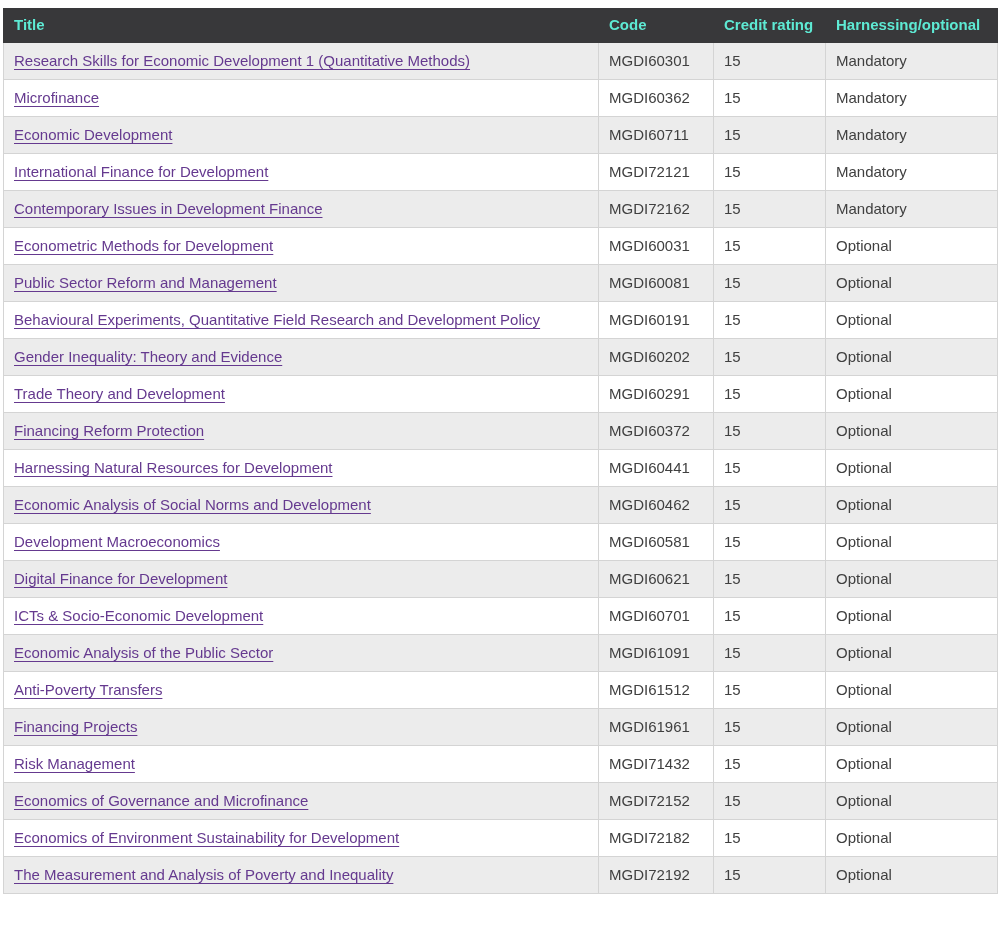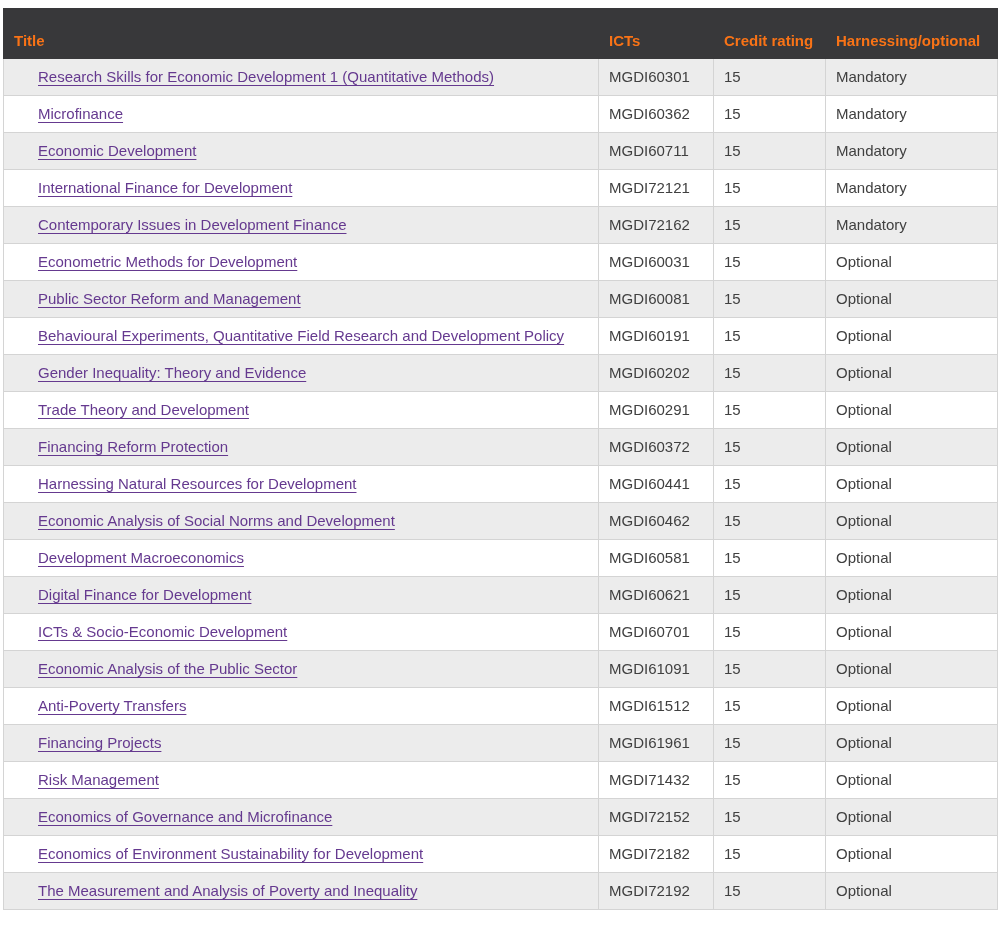--- a/index.html
+++ b/index.html
@@ -18,62 +18,61 @@
     font-size: 15px;
     color: #404040;
   }
   table.course-table col.c-title   { width: 595px; }
   table.course-table col.c-code    { width: 115px; }
   table.course-table col.c-credit  { width: 112px; }
   table.course-table col.c-mand    { width: 172px; }
 
   table.course-table thead th {
     background: #38383a;
-    color: #f97316;
+    color: #5eead4;
     font-weight: bold;
     text-align: left;
-    padding: 23px 10px 8px 10px;
+    padding: 7px 10px 8px 10px;
     line-height: 18px;
     border: 1px solid #38383a;
     overflow: hidden;
     white-space: nowrap;
   }
   table.course-table tbody td {
     background: #ffffff;
     border: 1px solid #d4d4d4;
     padding: 8px 10px;
     line-height: 20px;
     overflow: hidden;
     white-space: nowrap;
   }
   table.course-table tbody tr:nth-child(odd) td {
     background: #ececec;
   }
   table.course-table a {
     color: #65398f;
     text-decoration: underline;
     text-underline-offset: 3px;
-    margin-left: 24px;
   }
 </style>
 </head>
 <body>
 
 <div class="page">
   <table class="course-table">
     <colgroup>
       <col class="c-title">
       <col class="c-code">
       <col class="c-credit">
       <col class="c-mand">
     </colgroup>
     <thead>
       <tr>
         <th>Title</th>
-        <th>ICTs</th>
+        <th>Code</th>
         <th>Credit rating</th>
         <th>Harnessing/optional</th>
       </tr>
     </thead>
     <tbody>
         <tr>
           <td><a href="#">Research Skills for Economic Development 1 (Quantitative Methods)</a></td>
           <td>MGDI60301</td>
           <td>15</td>
           <td>Mandatory</td>

